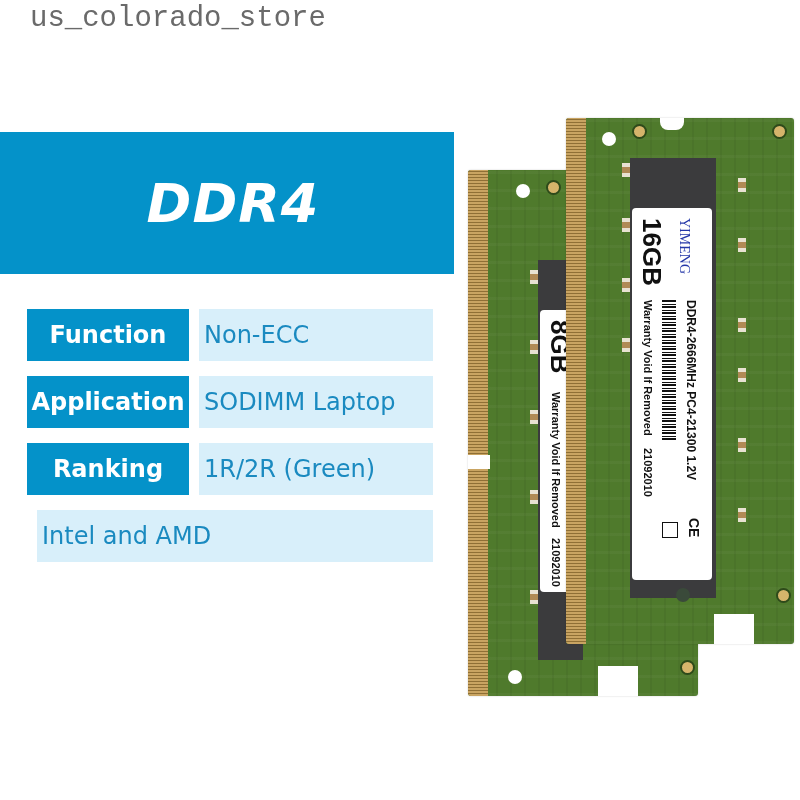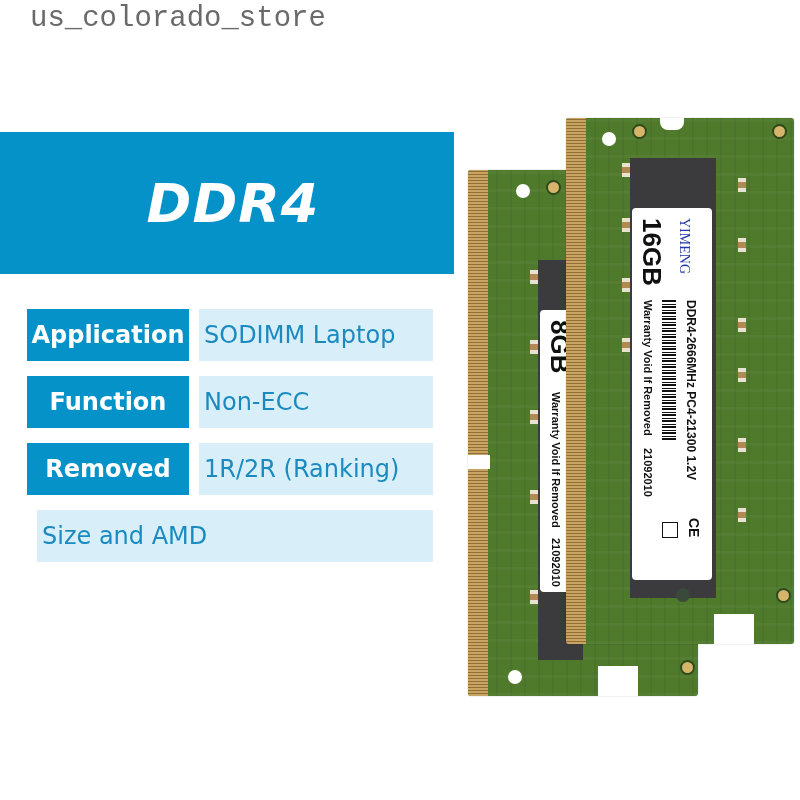--- a/index.html
+++ b/index.html
@@ -34,33 +34,33 @@
 <body>
 
 <div class="watermark">us_colorado_store</div>
 
 <div class="banner">
   <span class="banner-title">DDR4</span>
 </div>
 
 <div class="spec-table">
   <div class="spec-row">
+    <div class="spec-label">Function</div>
+    <div class="spec-value">Non-ECC</div>
+  </div>
+  <div class="spec-row">
     <div class="spec-label">Application</div>
     <div class="spec-value">SODIMM Laptop</div>
   </div>
   <div class="spec-row">
-    <div class="spec-label">Function</div>
-    <div class="spec-value">Non-ECC</div>
+    <div class="spec-label">Ranking</div>
+    <div class="spec-value">1R/2R (Green)</div>
   </div>
   <div class="spec-row">
-    <div class="spec-label">Removed</div>
-    <div class="spec-value">1R/2R (Ranking)</div>
-  </div>
-  <div class="spec-row">
-    <div class="spec-value">Size and AMD</div>
+    <div class="spec-value">Intel and AMD</div>
   </div>
 </div>
 
 <div class="ram-area">
 
   <div class="module m8">
     <div class="pcb-tex"></div>
     <div class="gold">
       <div class="notch" style="top:285px;"></div>
     </div>

